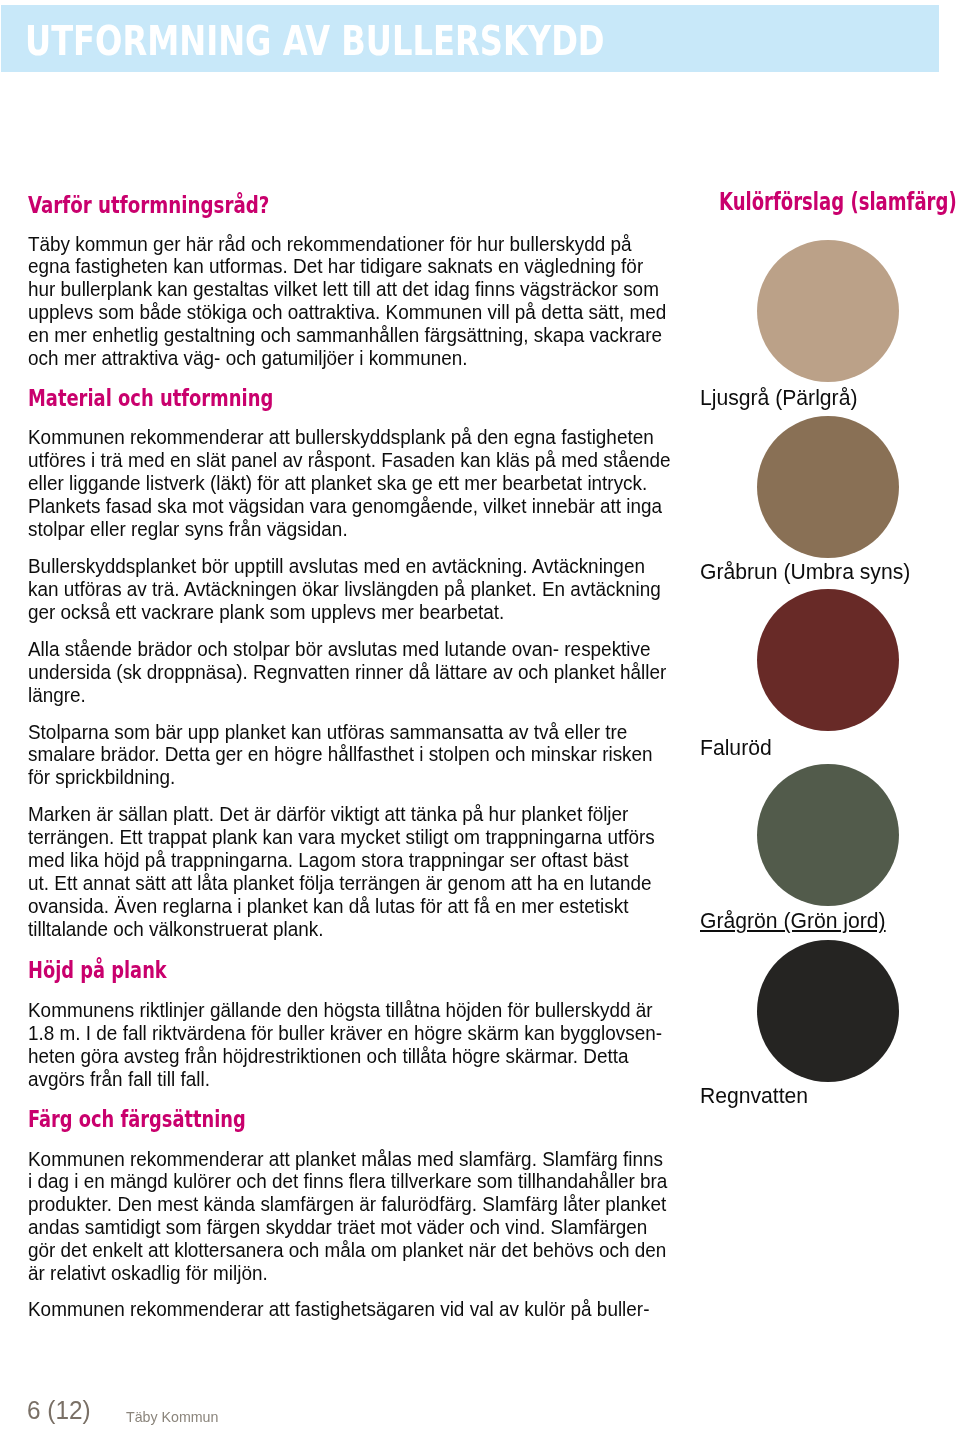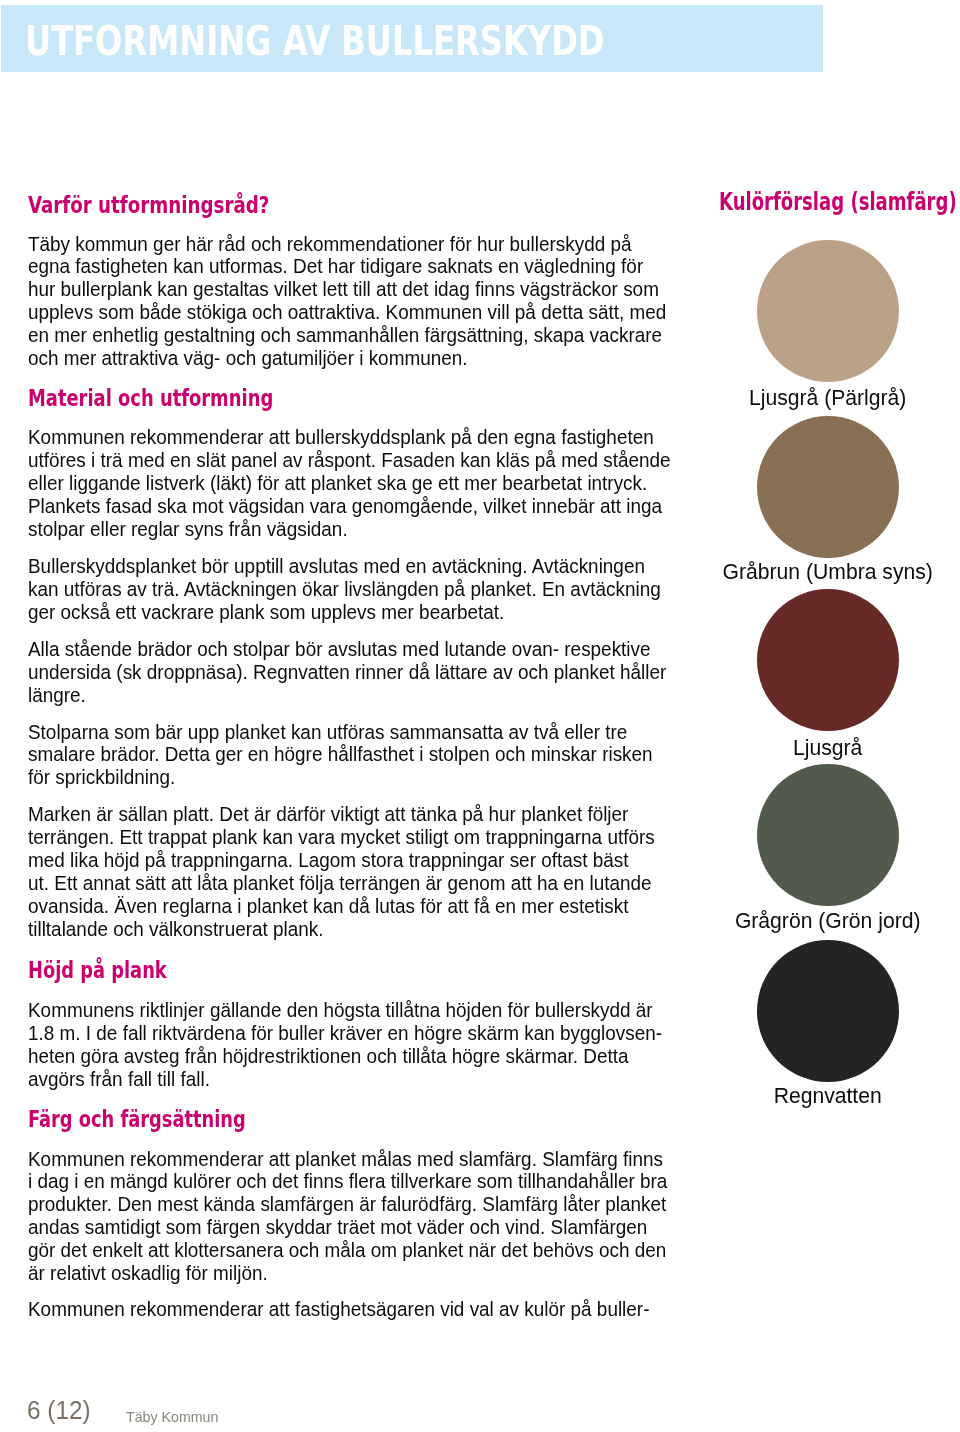--- a/index.html
+++ b/index.html
@@ -6,21 +6,21 @@
   html,body{margin:0;padding:0;}
   h2,p{margin:0;padding:0;font-weight:inherit;}
   body{width:960px;height:1432px;background:#ffffff;
        font-family:"Liberation Sans",sans-serif;overflow:hidden;position:relative;
        -webkit-font-smoothing:antialiased;
        -moz-osx-font-smoothing:grayscale;}
   .page{position:absolute;left:0;top:0;width:960px;height:1432px;
         transform:translateZ(0);}
 
   
-  .banner{position:absolute;left:1px;top:5px;width:822px;height:67px;background:#c8e8f9;text-align:center;}
+  .banner{position:absolute;left:1px;top:5px;width:938px;height:67px;background:#c8e8f9;text-align:center;}
   .banner-title{position:absolute;left:24.2px;top:14.75px;
       font-family:"DejaVu Sans",sans-serif;font-stretch:condensed;
       font-size:41.15px;font-weight:bold;color:#ffffff;line-height:42px;
       white-space:nowrap;transform:scaleX(0.8695);transform-origin:left top;}
 
   
   .col-left{position:absolute;left:28.1px;top:0;width:660px;}
   .sec-h{position:absolute;left:0;
       font-family:"DejaVu Sans",sans-serif;font-stretch:condensed;
       font-size:23.04px;font-weight:bold;color:#c9006d;
@@ -31,21 +31,21 @@
 
   
   .col-right{position:absolute;left:700px;top:0;width:260px;}
   .swatch-h{position:absolute;left:18.8px;top:188.9px;
       font-family:"DejaVu Sans",sans-serif;font-stretch:condensed;
       font-size:24.83px;font-weight:bold;
       color:#c9006d;line-height:26px;white-space:nowrap;
       transform:scaleX(0.808);transform-origin:left top;}
   .dot{position:absolute;border-radius:50%;}
   .dot-label{position:absolute;font-size:21.15px;color:#0d0d0d;line-height:21px;
-      white-space:nowrap;text-align:center;}
+      white-space:nowrap;}
 
   
   .pagenum{position:absolute;left:26.8px;top:1397.4px;font-size:26.2px;color:#7a7066;
       line-height:26px;white-space:nowrap;transform:scaleX(0.93);transform-origin:left top;}
   .footer-brand{position:absolute;left:125.7px;top:1410.2px;font-size:14.5px;color:#8b857c;
       line-height:15px;white-space:nowrap;transform:scaleX(0.98);transform-origin:left top;}
 </style>
 </head>
 <body>
 
@@ -75,23 +75,23 @@
   </div>
 
   <div class="col-right">
     <div class="swatch-h">Kulörförslag (slamfärg)</div>
     <div id="swatch-host">
         <div class="dot" style="left: 56.7px; top: 239.5px; width: 142px; height: 142px; background: rgb(187, 161, 136);"></div>
         <div class="dot-label" style="left: 0px; width: 255.4px; top: 386.53px;">Ljusgrå (Pärlgrå)</div>
         <div class="dot" style="left: 56.7px; top: 415.5px; width: 142px; height: 142px; background: rgb(137, 112, 85);"></div>
         <div class="dot-label" style="left: 0px; width: 255.4px; top: 561.13px;">Gråbrun (Umbra syns)</div>
         <div class="dot" style="left: 56.7px; top: 588.7px; width: 142px; height: 142px; background: rgb(104, 42, 39);"></div>
-        <div class="dot-label" style="left: 0px; width: 255.4px; top: 737.03px;">Ljusgrå</div>
+        <div class="dot-label" style="left: 0px; width: 255.4px; top: 737.03px;">Faluröd</div>
         <div class="dot" style="left: 56.7px; top: 764px; width: 142px; height: 142px; background: rgb(82, 91, 75);"></div>
-        <div class="dot-label" style="left: 0px; width: 255.4px; top: 909.83px;">Grågrön (Grön jord)</div>
+        <div class="dot-label" style="left: 0px; width: 255.4px; top: 909.83px; text-decoration: underline;">Grågrön (Grön jord)</div>
         <div class="dot" style="left: 56.7px; top: 940.4px; width: 142px; height: 142px; background: rgb(37, 36, 34);"></div>
         <div class="dot-label" style="left: 0px; width: 255.4px; top: 1084.63px;">Regnvatten</div>
       </div>
   </div>
 
   <div class="pagenum">6 (12)</div>
   <div class="footer-brand">Täby Kommun</div>
 
 </div>
 

